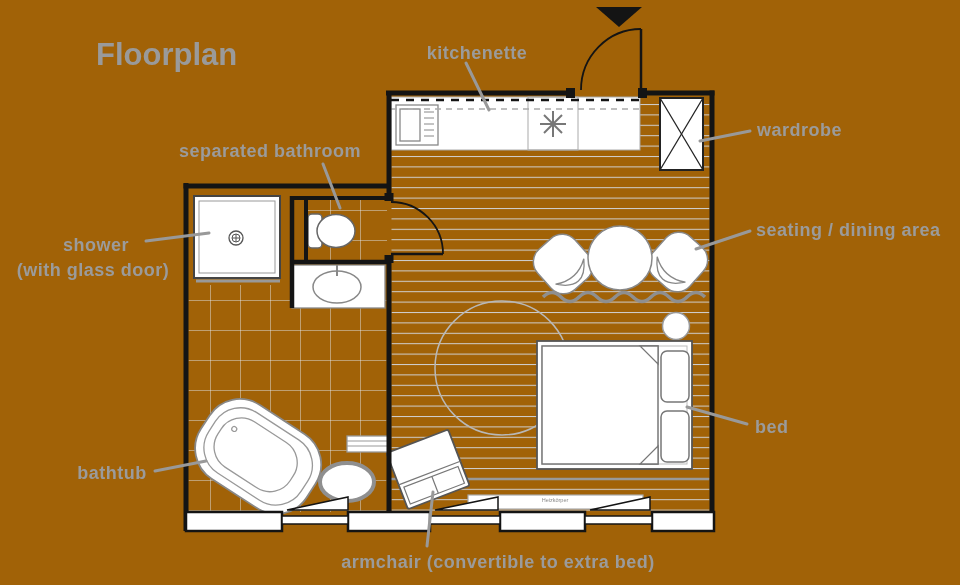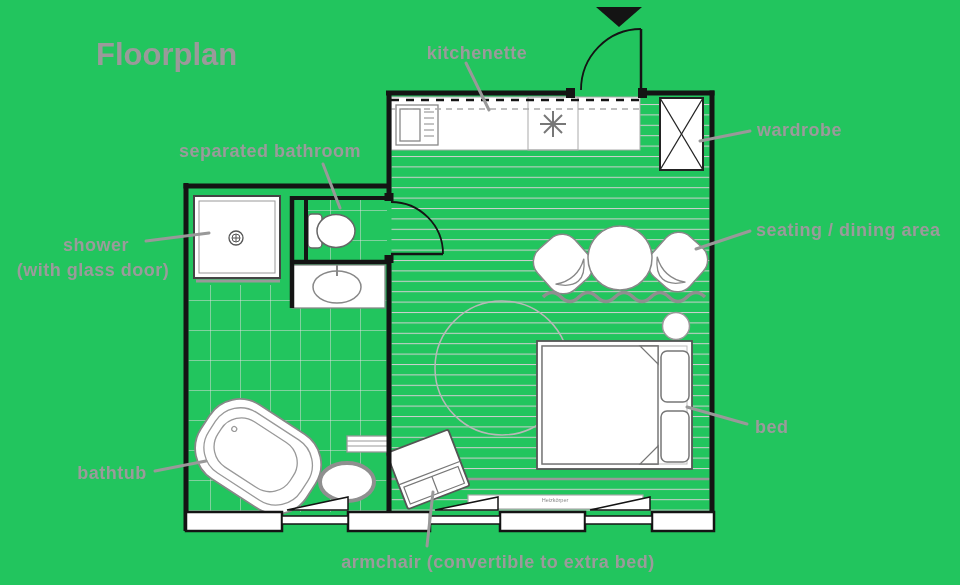--- a/index.html
+++ b/index.html
@@ -1,16 +1,16 @@
 <!DOCTYPE html>
 <html><head>
 <meta charset="utf-8">
 <style>
   html,body{margin:0;padding:0;background:#fff;}
-  .stage{position:relative;width:960px;height:585px;background:#22c55e;overflow:hidden;
+  .stage{position:relative;width:960px;height:585px;background:#a16207;overflow:hidden;
          font-family:"Liberation Sans",sans-serif;}
   svg{position:absolute;left:0;top:0;}
   .wall{stroke:#141414;fill:none;}
   .wallfill{fill:#ffffff;stroke:#141414;stroke-width:2.5;}
   .lbl{font-family:"Liberation Sans",sans-serif;font-size:18px;font-weight:bold;
        fill:#9b9b9b;letter-spacing:0.5px;}
   .title{font-family:"Liberation Sans",sans-serif;font-size:31px;font-weight:bold;fill:#9a9a9a;}
   .ptr{stroke:#999999;stroke-width:3;stroke-linecap:round;}
   .tinytxt{font-family:"Liberation Sans",sans-serif;font-size:5.5px;fill:#8a8a8a;}
 </style>

